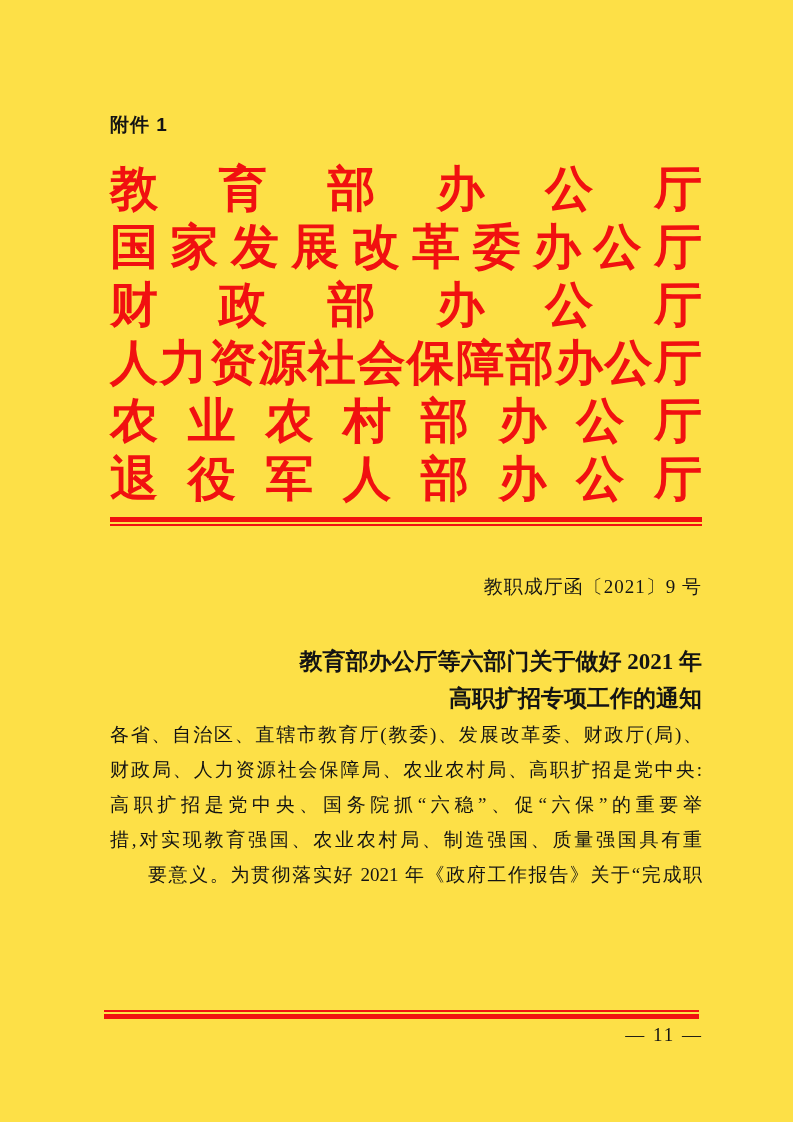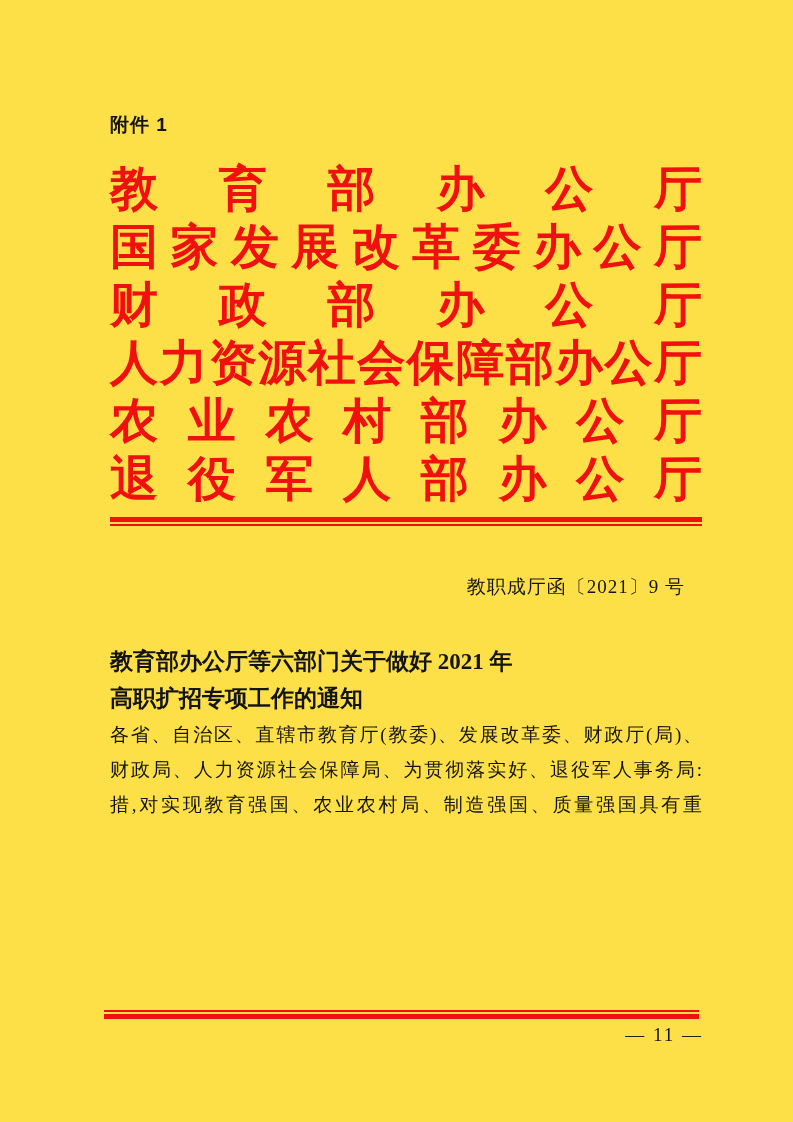--- a/index.html
+++ b/index.html
@@ -25,26 +25,26 @@
     height:58px;line-height:58px;
     font-size:48px;font-weight:700;
     color:#f11010;
     white-space:nowrap;
   }
   .rule-top{position:absolute;left:110px;top:517px;width:592px;}
   .rule-top .thick{height:5px;background:#f11010;}
   .rule-top .gap{height:2px;background:transparent;}
   .rule-top .thin{height:2px;background:#f11010;}
   .docnum{
-    position:absolute;right:108px;top:574px;
+    position:absolute;right:91px;top:574px;
     font-size:19px;color:#141414;letter-spacing:1px;
   }
   .doc-title{
     position:absolute;left:110px;top:643px;width:592px;
-    text-align:left;font-weight:700;font-size:23px;
+    text-align:right;font-weight:700;font-size:23px;
     line-height:37px;color:#141414;
   }
   .body-block{
     position:absolute;left:110px;top:717px;width:592px;
   }
   .body-line{
     font-size:19px;line-height:35px;height:35px;
     color:#141414;
     text-align:justify;text-align-last:justify;
     white-space:nowrap;
@@ -139,22 +139,24 @@
 
   <div class="docnum">教职成厅函〔2021〕9 号</div>
 
   <div class="doc-title">
     <div>教育部办公厅等六部门关于做好 2021 年</div>
     <div>高职扩招专项工作的通知</div>
   </div>
 
   <div class="body-block">
       <div class="body-line">各省、自治区、直辖市教育厅(教委)、发展改革委、财政厅(局)、</div>
-      <div class="body-line">财政局、人力资源社会保障局、为贯彻落实好、退役军人事务局:</div>
+      <div class="body-line">财政局、人力资源社会保障局、农业农村局、高职扩招是党中央:</div>
+      <div class="body-line">高职扩招是党中央、国务院抓“六稳”、促“六保”的重要举</div>
       <div class="body-line">措,对实现教育强国、农业农村局、制造强国、质量强国具有重</div>
+      <div class="body-line">要意义。为贯彻落实好 2021 年《政府工作报告》关于“完成职</div>
     </div>
 
   <div class="rule-bottom">
     <div class="thin"></div>
     <div class="gap"></div>
     <div class="thick"></div>
   </div>
 
   <div class="pagenum">— 11 —</div>
 

